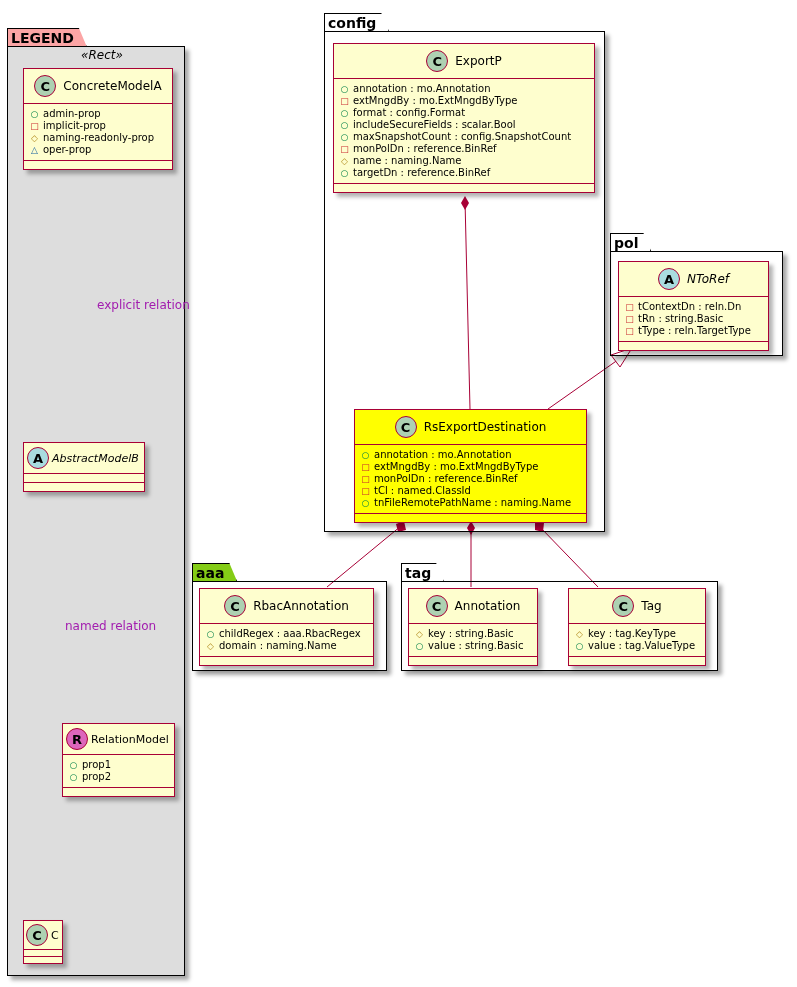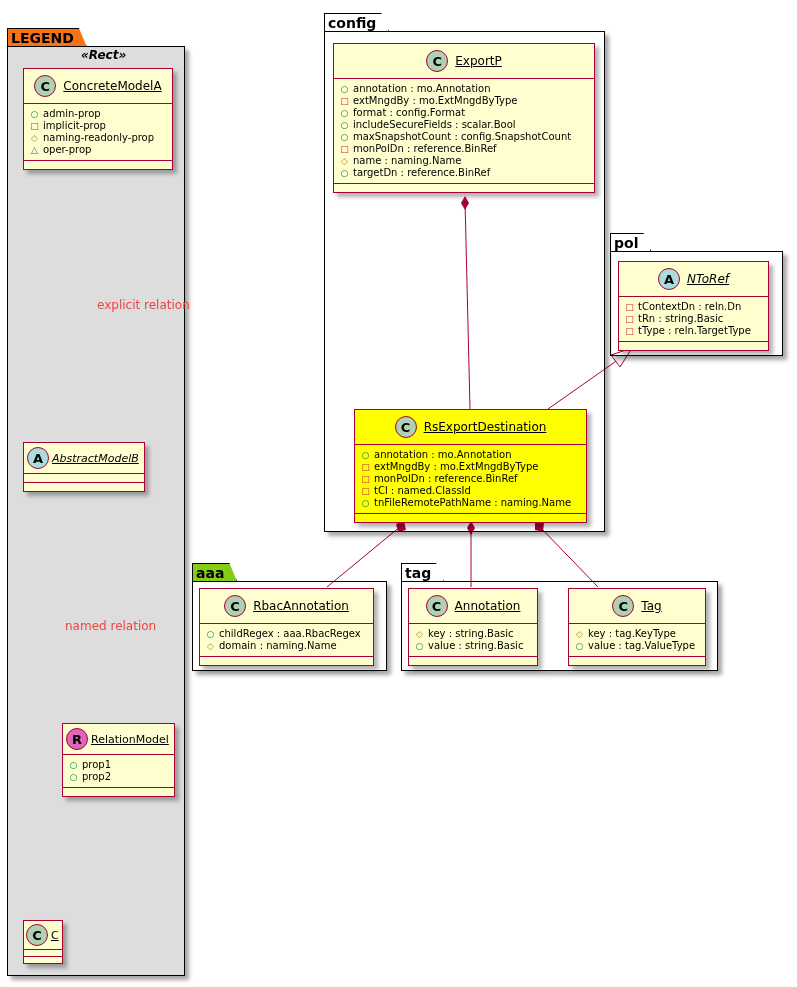--- a/index.html
+++ b/index.html
@@ -14,32 +14,32 @@
          box-shadow:4px 4px 4px rgba(0,0,0,0.3); font-size:10px; color:#000; box-sizing:border-box; }
   .cls.hl { background:#ffff00; }
   .cls-head { display:flex; align-items:center; justify-content:center; gap:7px; padding:6px 4px; }
   .cls-head.left { justify-content:flex-start; padding:4px 3px; gap:3px; }
   .stereo-circle { width:20px; height:20px; border-radius:50%; border:1px solid #a80036;
                    display:flex; align-items:center; justify-content:center;
                    font-weight:bold; font-size:13px; flex:0 0 auto; }
   .c-c { background:#add1b2; }
   .c-a { background:#a9dcdf; }
   .c-r { background:#dd66bb; }
-  .cls-name { font-size:12px;text-decoration:underline; }
+  .cls-name { font-size:12px; }
   .cls-name.abs { font-style:italic;text-align:right; }
   .cls-attrs { border-top:1.3px solid #a80036; padding:4px 6px 4px 6px; }
   .cls-foot { border-top:1.3px solid #a80036; height:8px; }
   .attr { display:flex; align-items:center; gap:4px; line-height:12px; white-space:nowrap; font-size:10px; }
   .vis { width:9px; text-align:center; font-size:9px; flex:0 0 auto; }
   .vis-public { color:#038048; }
   .vis-private { color:#c82930; }
   .vis-protected { color:#b38d22; }
   .vis-package { color:#1963a0; }
-  .label { position:absolute; font-size:12px; color:#ef4444; white-space:nowrap; }
-  .stereo-label { position:absolute; font-style:italic; font-size:12px;font-weight:bold; }
+  .label { position:absolute; font-size:12px; color:#a21caf; white-space:nowrap; }
+  .stereo-label { position:absolute; font-style:italic; font-size:12px; }
 </style>
 </head>
 <body>
 
 <div id="canvas">
 
   <svg width="797" height="987" style="position:absolute;left:0;top:0;">
 
     <path d="M95,170 Q90,300 84,440" fill="none" stroke="#a80036" stroke-width="1" stroke-dasharray="7,6"></path>
     <path d="M78,432 L84,442 L90,432 M84,442 L84,432" fill="none" stroke="#a80036" stroke-width="1.2"></path>
@@ -59,21 +59,21 @@
     <line x1="401" y1="526" x2="327" y2="587" stroke="#a80036" stroke-width="1"></line>
     <path d="M404,521 L406,530 L398,532 L396,524 Z" fill="#a80036"></path>
 
     <line x1="471" y1="528" x2="471" y2="587" stroke="#a80036" stroke-width="1"></line>
     <path d="M471,521 L475,528 L471,535 L467,528 Z" fill="#a80036"></path>
 
     <line x1="539" y1="526" x2="598" y2="587" stroke="#a80036" stroke-width="1"></line>
     <path d="M535,521 L544,523 L543,532 L535,530 Z" fill="#a80036"></path>
   </svg>
 
-  <div class="pkg-tab" style="left:7px;top:28px;background:#f97316;">
+  <div class="pkg-tab" style="left:7px;top:28px;background:#fca5a5;">
     <span>LEGEND</span>
   </div>
   <div class="pkg-body" style="left:7px;top:46px;width:176px;height:928px;background:#dddddd;z-index:0;"></div>
   <div class="stereo-label" style="left:81px;top:48px;">«Rect»</div>
 
   <div class="cls" style="left:23px;top:68px;width:150px;">
     <div class="cls-head">
       <span class="stereo-circle c-c">C</span>
       <span class="cls-name">ConcreteModelA</span>
     </div>

